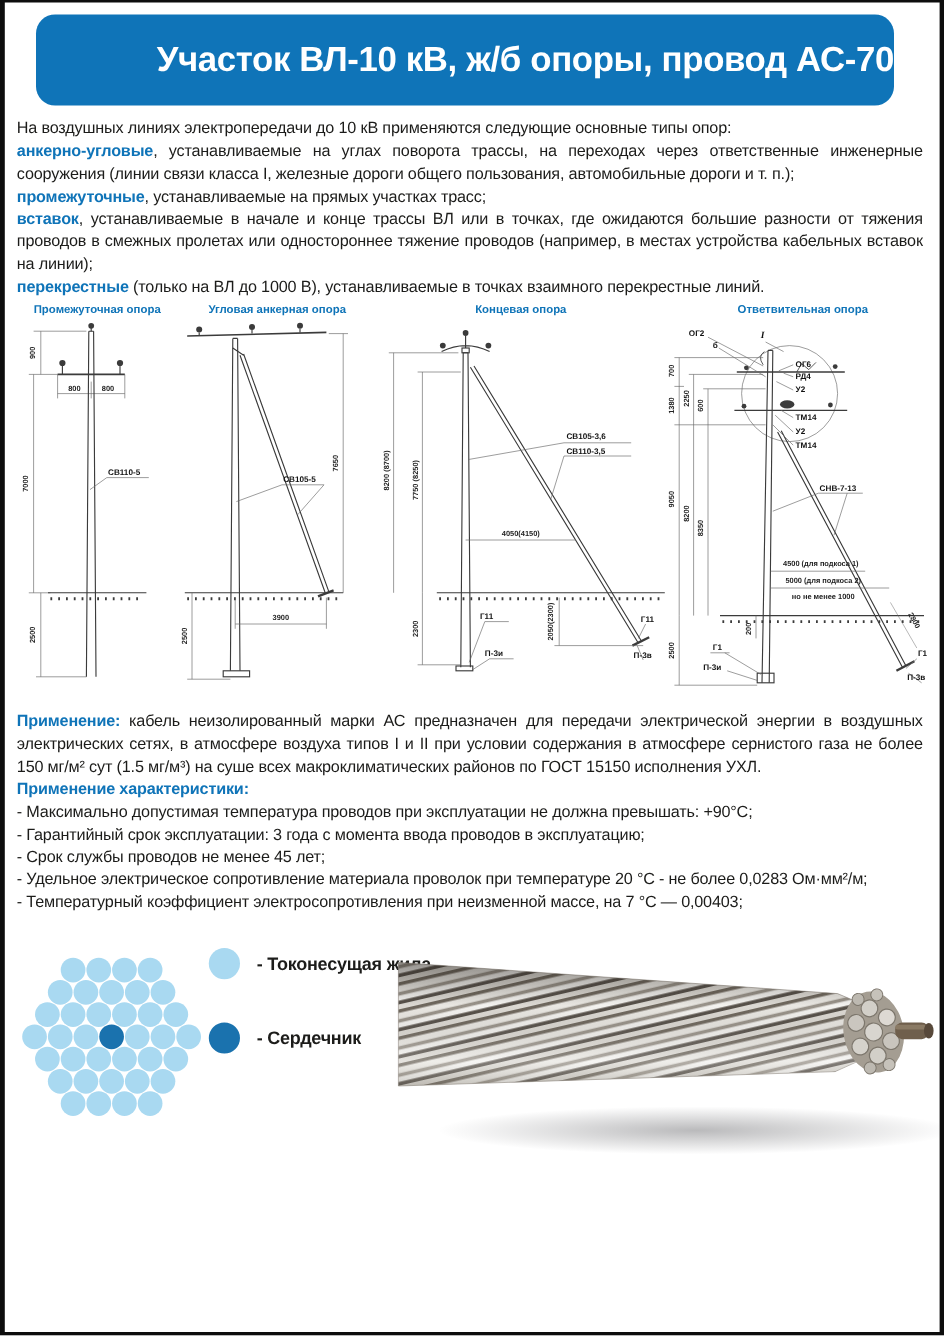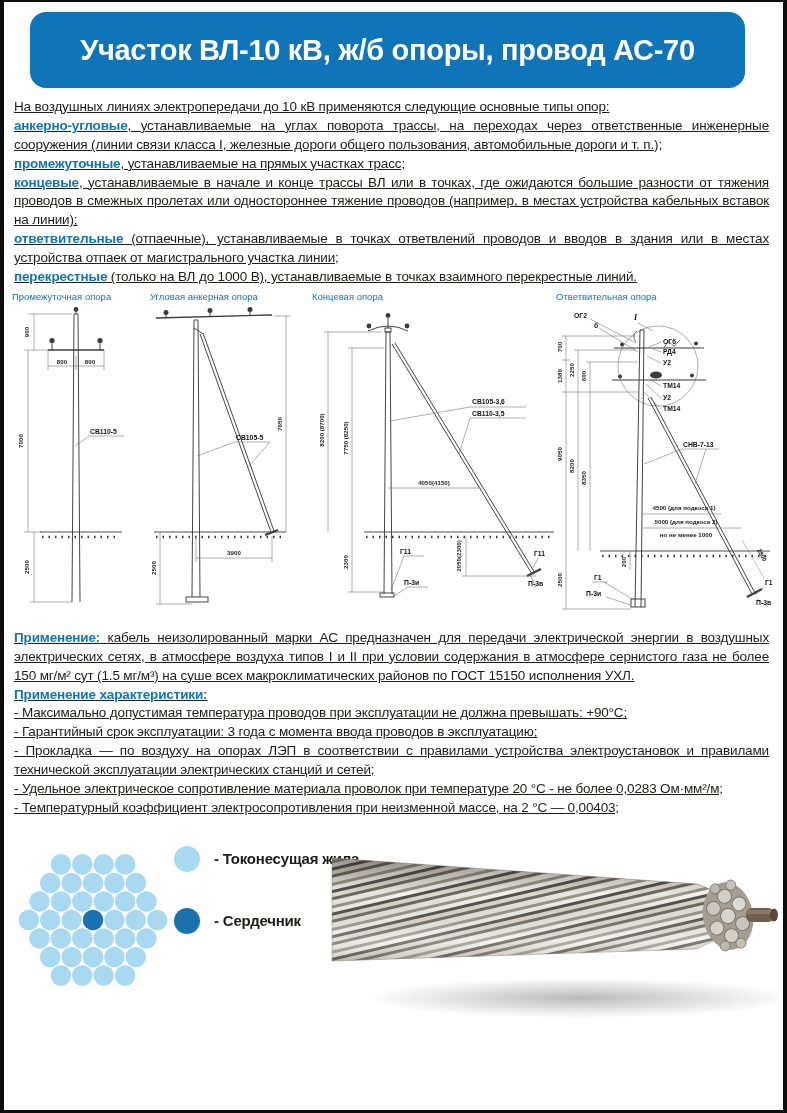--- a/index.html
+++ b/index.html
@@ -2,28 +2,28 @@
 <html style="--accent: #0f74b8;"><head>
 <meta charset="utf-8">
 <style>
   html,body{margin:0;padding:0;background:#e8e8e8;}
   .page{position:relative;width:787px;height:1113px;background:#ffffff;
         border-left:4px solid #0d0d0d;border-right:4px solid #0d0d0d;
         border-top:2px solid #0d0d0d;border-bottom:3px solid #0d0d0d;
         box-sizing:border-box;overflow:hidden;
         font-family:"Liberation Sans",sans-serif;color:#1c1c1a;}
   .hdr{margin:10px 38px 0 26px;height:76px;border-radius:16px;background:var(--accent,#0f74b8);
-       display:flex;align-items:center;justify-content:center;}
+       display:flex;align-items:center;justify-content:flex-end;}
   .hdr h1{margin:0;color:#ffffff;font-size:29px;font-weight:bold;letter-spacing:-0.3px;}
   .txt{font-size:13.5px;line-height:1.4;text-align:justify;margin:10px 14px 0 10px;letter-spacing:-0.15px;}
-  .txt p{margin:0;text-decoration:underline;}
+  .txt p{margin:0;}
   .lead{color:var(--accent,#0f74b8);font-weight:bold;}
   .figs{display:flex;margin:4px 0 0 8px;}
   .fig{position:relative;}
-  .fig .ftitle{font-size:9.5px;font-weight:normal;color:var(--accent,#0f74b8);text-align:left;height:13px;}
+  .fig .ftitle{font-size:9.5px;font-weight:bold;color:var(--accent,#0f74b8);text-align:center;height:13px;}
   .dln{stroke:#6a6a6a;stroke-width:0.55;fill:none;}
   .sln{stroke:#3b3b3b;stroke-width:0.95;fill:none;}
   .thk{stroke:#3b3b3b;stroke-width:2;fill:none;}
   .gnd{stroke:#3b3b3b;stroke-width:0.9;fill:none;}
   .hat{stroke:#3b3b3b;stroke-width:2.4;fill:none;stroke-dasharray:1.5 5;}
   .blob{fill:#3b3b3b;stroke:none;}
   .dtx{font-family:"Liberation Sans",sans-serif;font-size:6.2px;font-weight:bold;fill:#222;}
   .ptx{font-family:"Liberation Sans",sans-serif;font-size:6.8px;font-weight:bold;fill:#111;}
   .itx{font-family:"Liberation Serif",serif;font-style:italic;font-size:8px;font-weight:bold;fill:#111;}
   .bottom{position:relative;height:210px;margin-top:4px;}
@@ -37,22 +37,21 @@
 <div class="page">
 
   <div class="hdr">
     <h1>Участок ВЛ-10 кВ, ж/б опоры, провод АС-70</h1>
   </div>
 
   <div class="txt">
     <p><span>На воздушных линиях электропередачи до 10 кВ применяются следующие основные типы опор:</span></p>
     <p><span class="lead">анкерно-угловые</span><span>, устанавливаемые на углах поворота трассы, на переходах через ответственные инженерные сооружения (линии связи класса I, железные дороги общего пользования, автомобильные дороги и т. п.);</span></p>
     <p><span class="lead">промежуточные</span><span>, устанавливаемые на прямых участках трасс;</span></p>
-    <p><span class="lead">концевые</span><span>, устанавливаемые в начале и конце трассы ВЛ или в точках, где ожидаются большие разности от тяжения проводов в смежных пролетах или одностороннее тяжение проводов (например, в местах устройства кабельных вставок на линии);</span></p>
-    <p><span class="lead">ответвительные</span><span> (отпаечные), устанавливаемые в точках ответвлений проводов и вводов в здания или в местах устройства отпаек от магистрального участка линии;</span></p>
+    <p><span class="lead">вставок</span><span>, устанавливаемые в начале и конце трассы ВЛ или в точках, где ожидаются большие разности от тяжения проводов в смежных пролетах или одностороннее тяжение проводов (например, в местах устройства кабельных вставок на линии);</span></p>
     <p><span class="lead">перекрестные</span><span> (только на ВЛ до 1000 В), устанавливаемые в точках взаимного перекрестные линий.</span></p>
   </div>
 
   <div class="figs">
 
     <div class="fig" style="width:138px">
       <div class="ftitle">Промежуточная опора</div>
       <svg width="138" height="310" viewBox="0 0 138 310">
         <g class="dln">
           <path d="M60 10 H16 M36 46 H12 M22 10 V46"></path>
@@ -213,23 +212,23 @@
         <text class="ptx" x="200" y="301">П-3в</text>
       </svg>
     </div>
   </div>
 
   <div class="txt" style="margin-top:6px">
     <p><span class="lead">Применение:</span><span> кабель неизолированный марки АС предназначен для передачи электрической энергии в воздушных электрических сетях, в атмосфере воздуха типов I и II при условии содержания в атмосфере сернистого газа не более 150 мг/м² сут (1.5 мг/м³) на суше всех макроклиматических районов по ГОСТ 15150 исполнения УХЛ.</span></p>
     <p><span class="lead">Применение характеристики:</span></p>
     <p><span>- Максимально допустимая температура проводов при эксплуатации не должна превышать: +90°С;</span></p>
     <p><span>- Гарантийный срок эксплуатации: 3 года с момента ввода проводов в эксплуатацию;</span></p>
-    <p><span>- Прокладка — по воздуху на опорах ЛЭП в соответствии с правилами устройства электроустановок и правилами технической эксплуатации электрических станций и сетей;</span></p>
+    <p><span>- Срок службы проводов не менее 45 лет;</span></p>
     <p><span>- Удельное электрическое сопротивление материала проволок при температуре 20 °С - не более 0,0283 Ом·мм²/м;</span></p>
-    <p><span>- Температурный коэффициент электросопротивления при неизменной массе, на 2 °С — 0,00403;</span></p>
+    <p><span>- Температурный коэффициент электросопротивления при неизменной массе, на 7 °С — 0,00403;</span></p>
   </div>
 
   <div class="bottom">
     <svg width="170" height="170" viewBox="0 0 170 170" style="position:absolute;left:6px;top:16px">
       <g id="hexpack">
           <circle cx="18.80000000000001" cy="82" r="10.3" fill="#a9d9f1"></circle>
           <circle cx="29.5" cy="100.5324" r="10.3" fill="#a9d9f1"></circle>
           <circle cx="40.2" cy="119.06479999999999" r="10.3" fill="#a9d9f1"></circle>
           <circle cx="50.900000000000006" cy="137.5972" r="10.3" fill="#a9d9f1"></circle>
           <circle cx="29.5" cy="63.467600000000004" r="10.3" fill="#a9d9f1"></circle>

